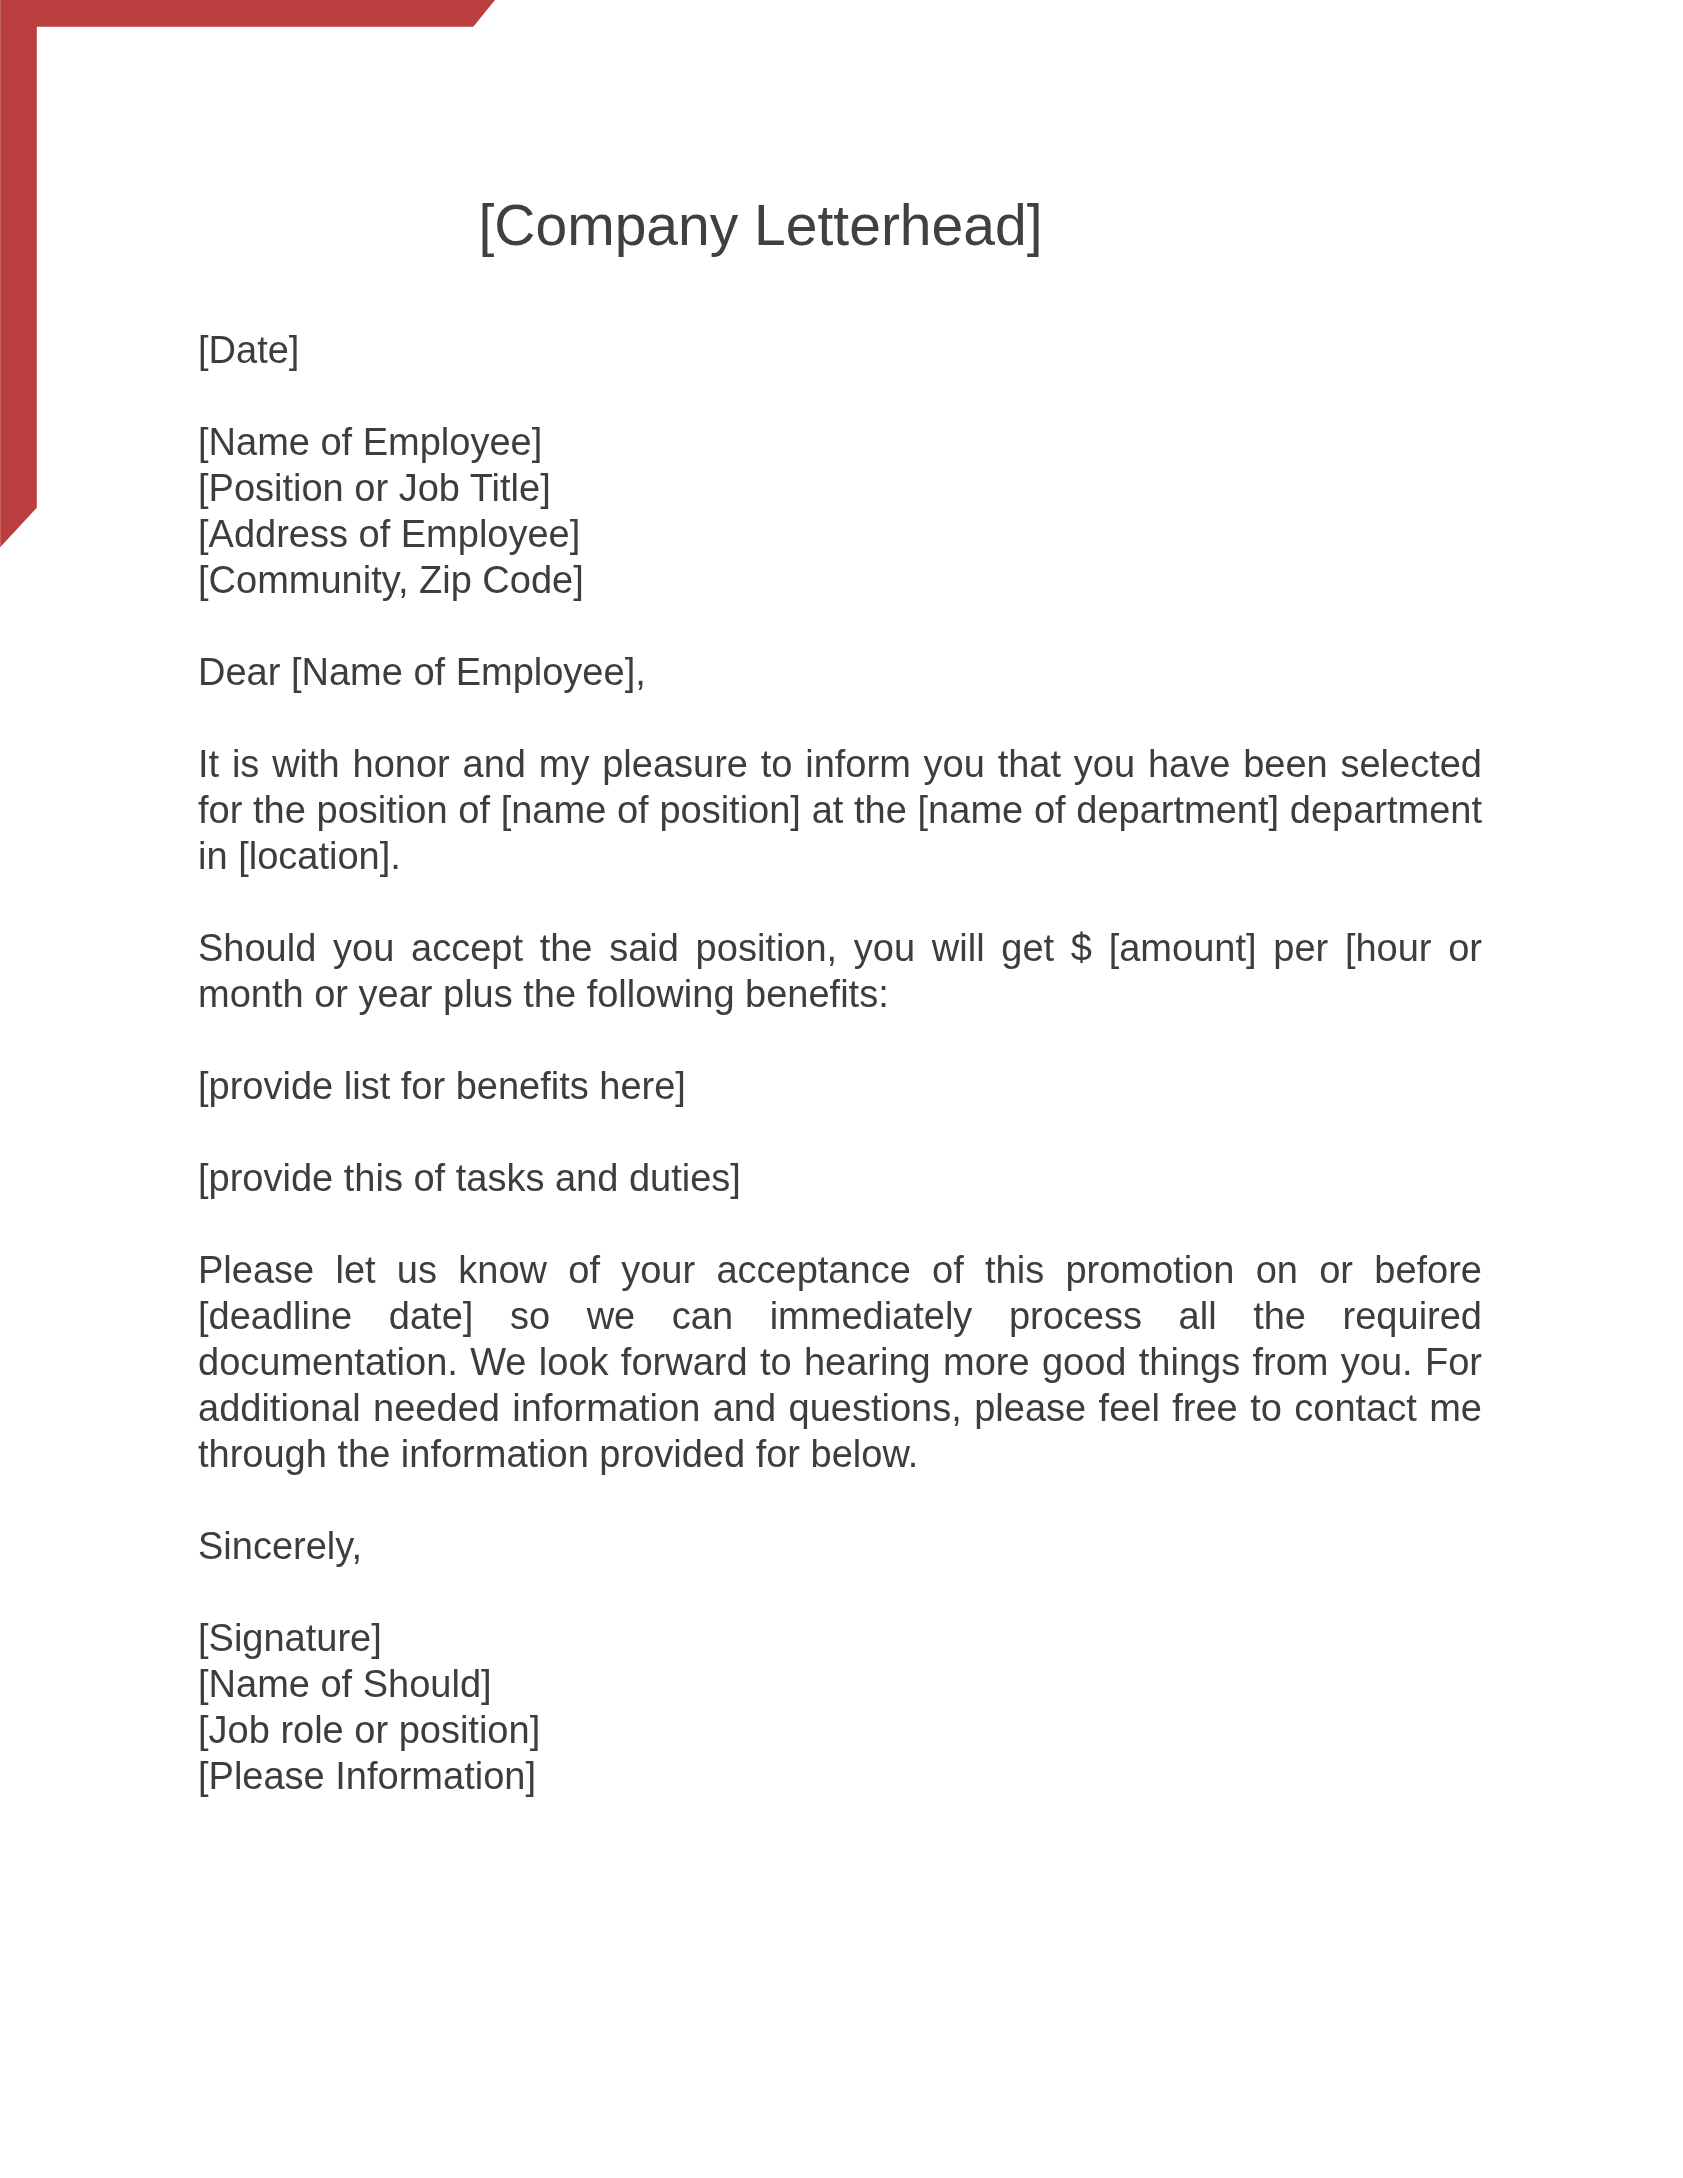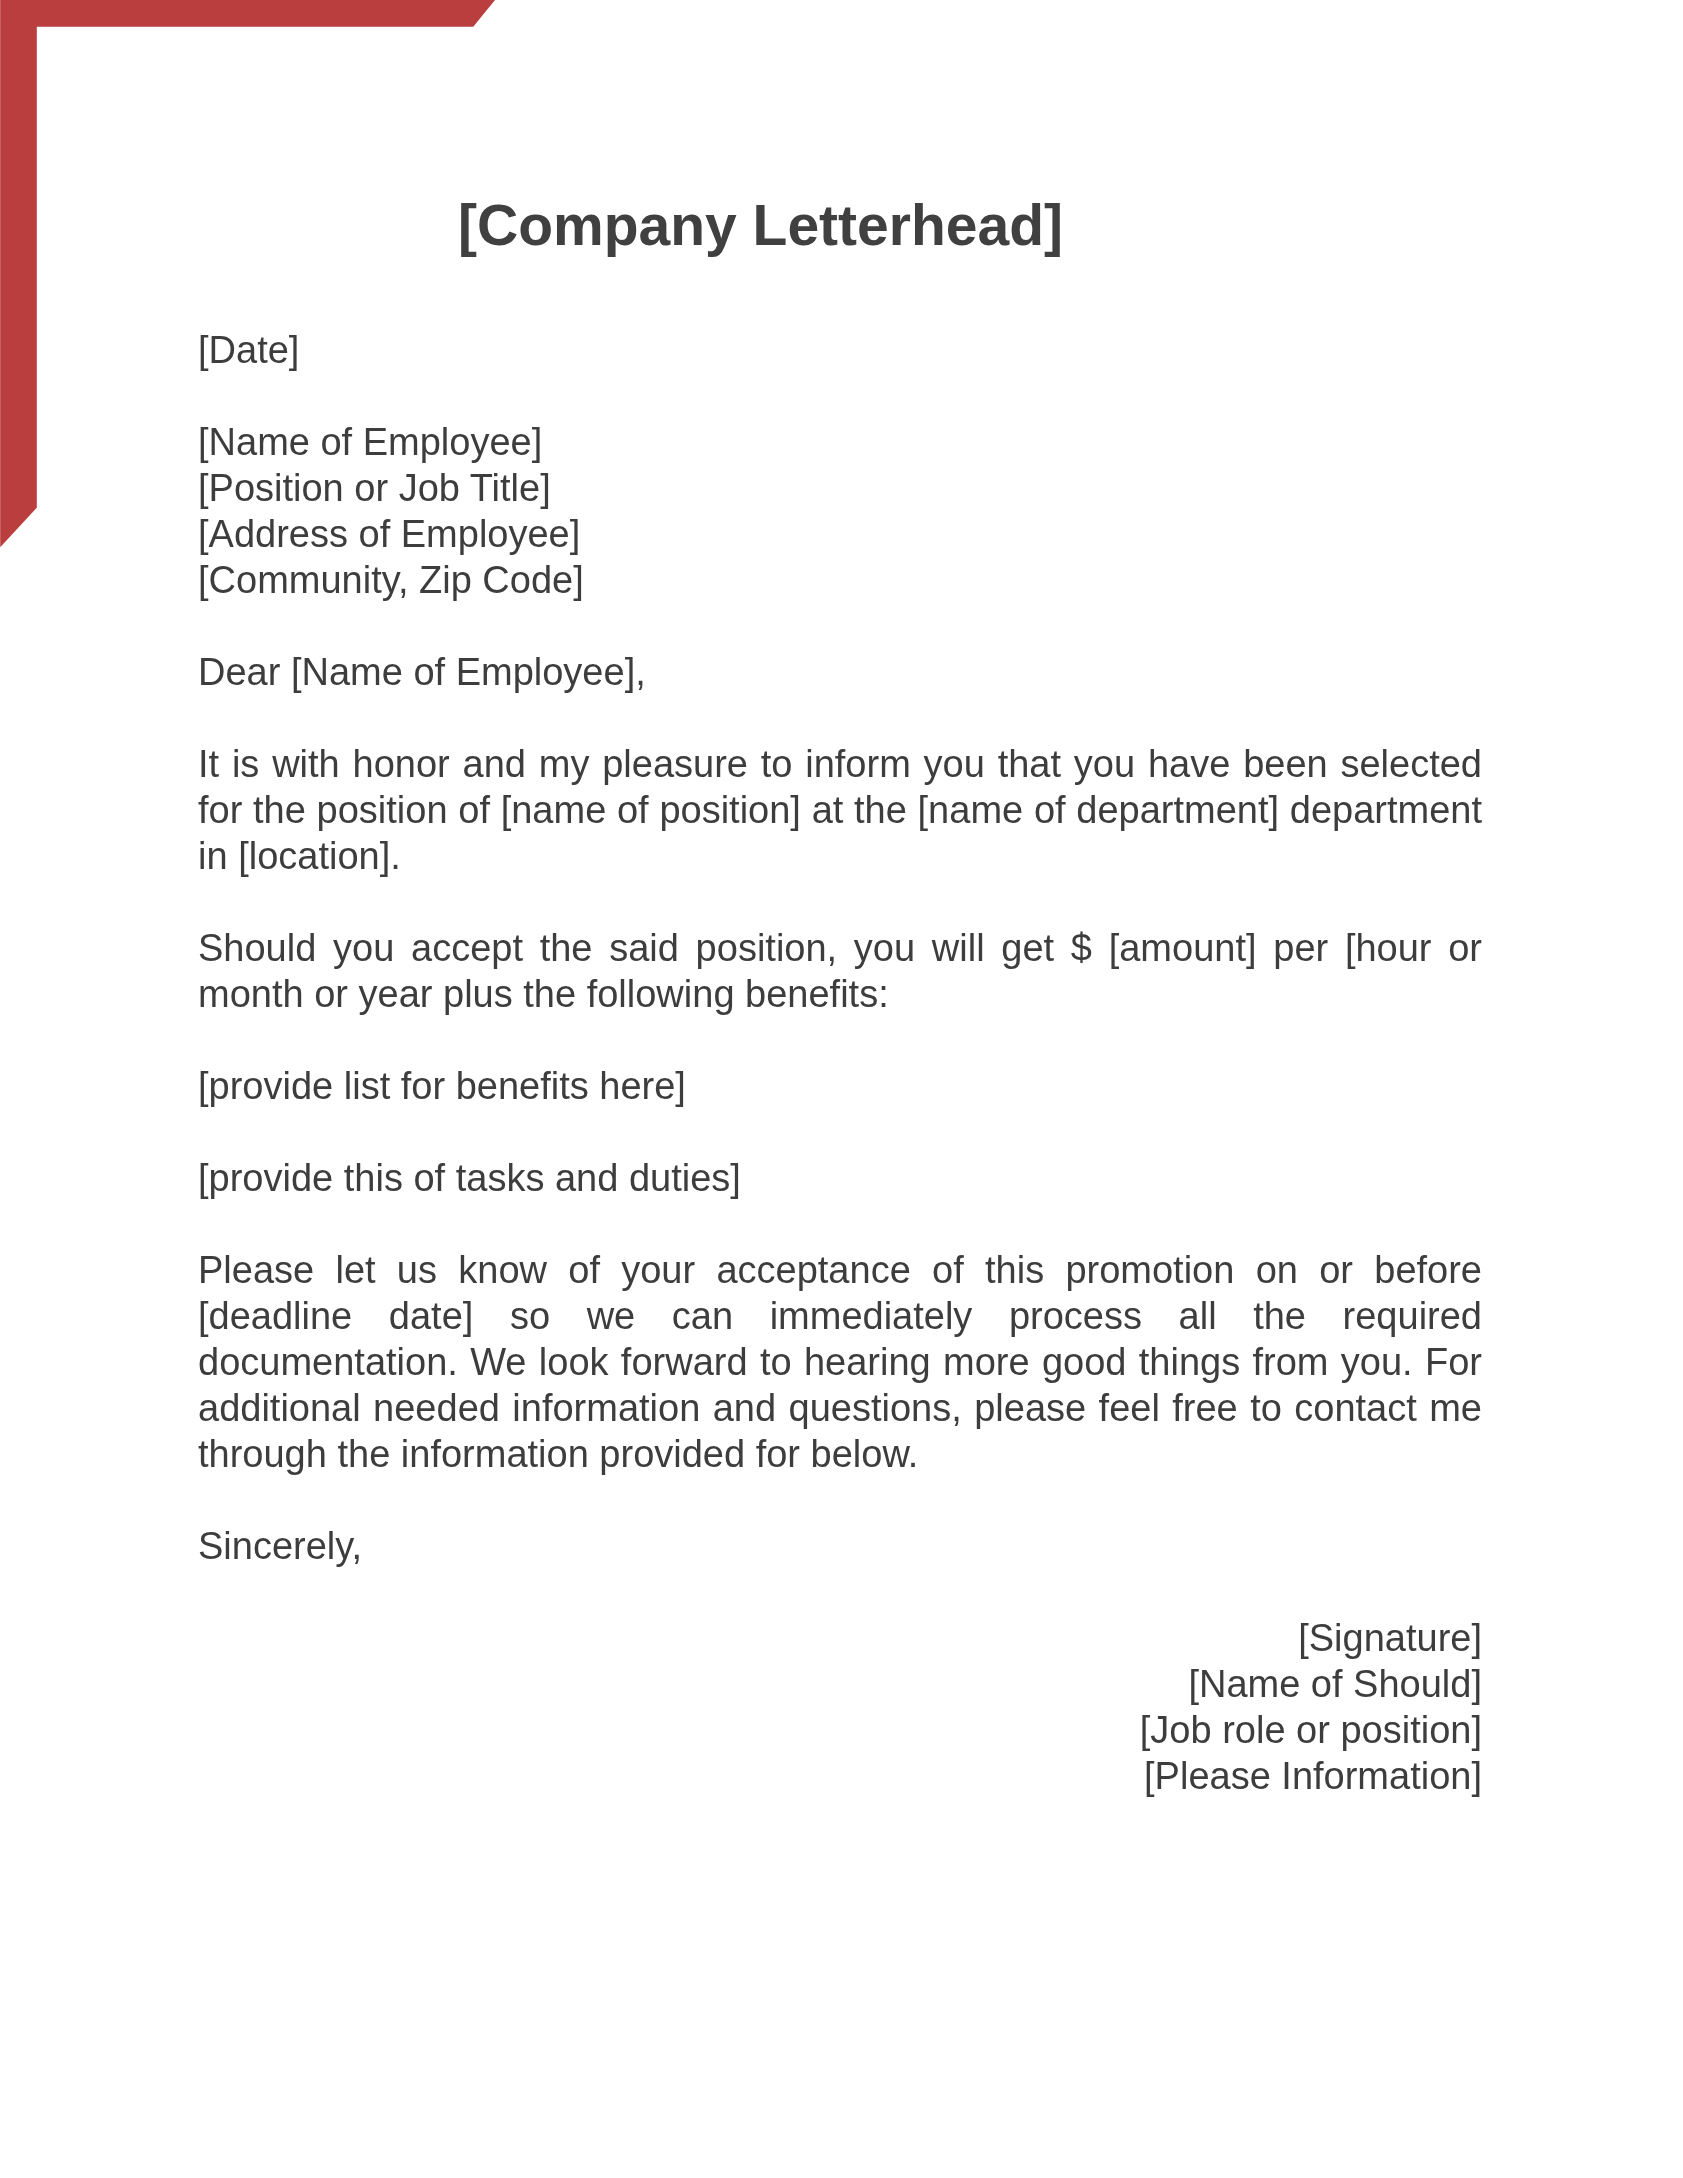--- a/index.html
+++ b/index.html
@@ -1,31 +1,31 @@
 <!DOCTYPE html>
 <html><head>
 <meta charset="utf-8">
 <style>
   html, body { margin: 0; padding: 0; background: #ffffff; }
   body { width: 1683px; height: 2178px; position: relative; overflow: hidden; }
   .corner { position: absolute; left: 0; top: 0; width: 515px; height: 574px; }
   .title {
     position: absolute; left: 0; top: 188px; width: 1521px; text-align: center;
     font-family: "Liberation Sans", sans-serif; font-size: 57px; line-height: 75px;
-    color: #404040; margin: 0; font-weight: bold;
+    color: #404040; margin: 0; font-weight: normal;
   }
   .body-text {
     position: absolute; left: 198px; top: 327px; width: 1284px;
     font-family: "Liberation Sans", sans-serif; font-size: 38px; line-height: 46px;
     color: #3d3d3d;
   }
   .line { display: block; white-space: nowrap; height: 46px; }
   .para { display: block; text-align: justify; margin: 0 0 46px 0; }
   .block { margin: 0 0 46px 0; }
-  .block:last-child { margin-bottom: 0; text-align: right; }
+  .block:last-child { margin-bottom: 0; }
 </style>
 </head>
 <body>
 
 <svg class="corner" viewBox="0 0 520 580" xmlns="http://www.w3.org/2000/svg">
   <polygon points="0,0 500,0 478,27 37,27 37,513 0,553" fill="#bb3e3f"></polygon>
 </svg>
 
 <h1 class="title">[Company Letterhead]</h1>
 

